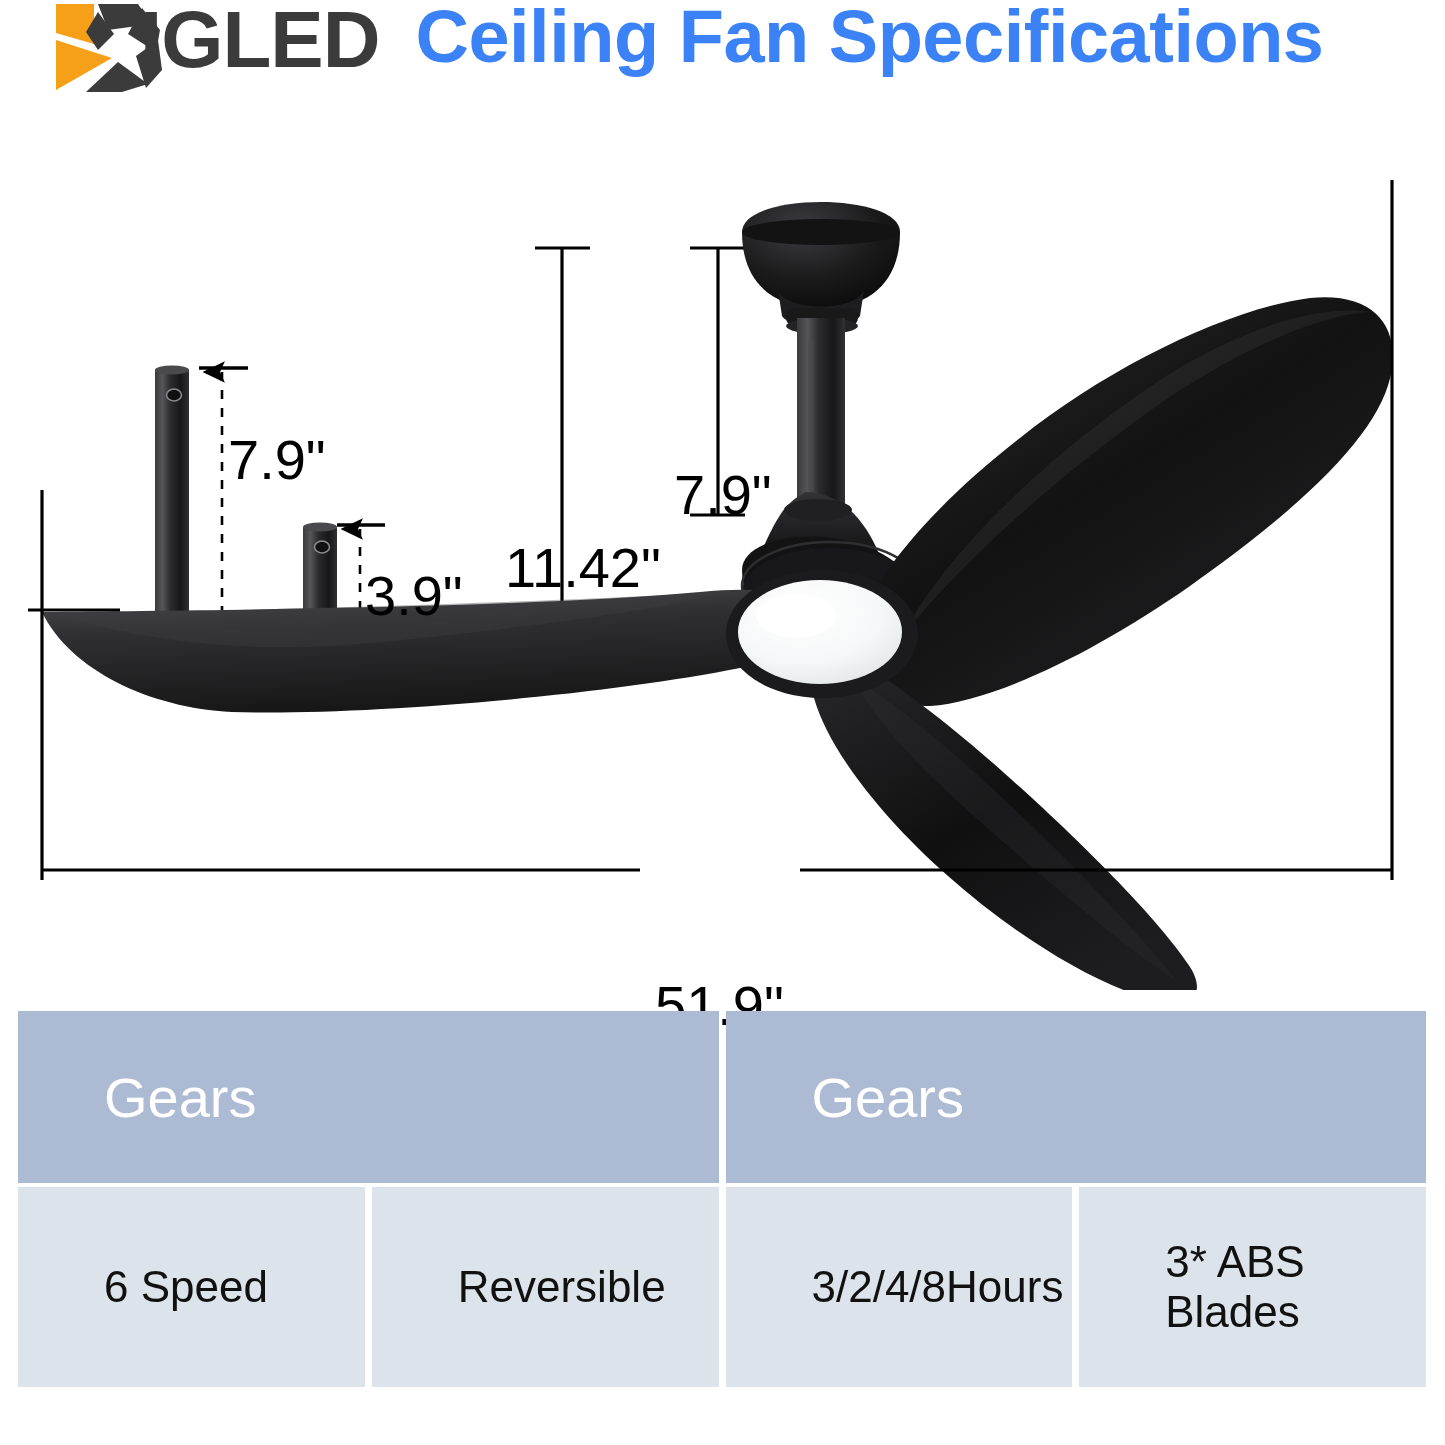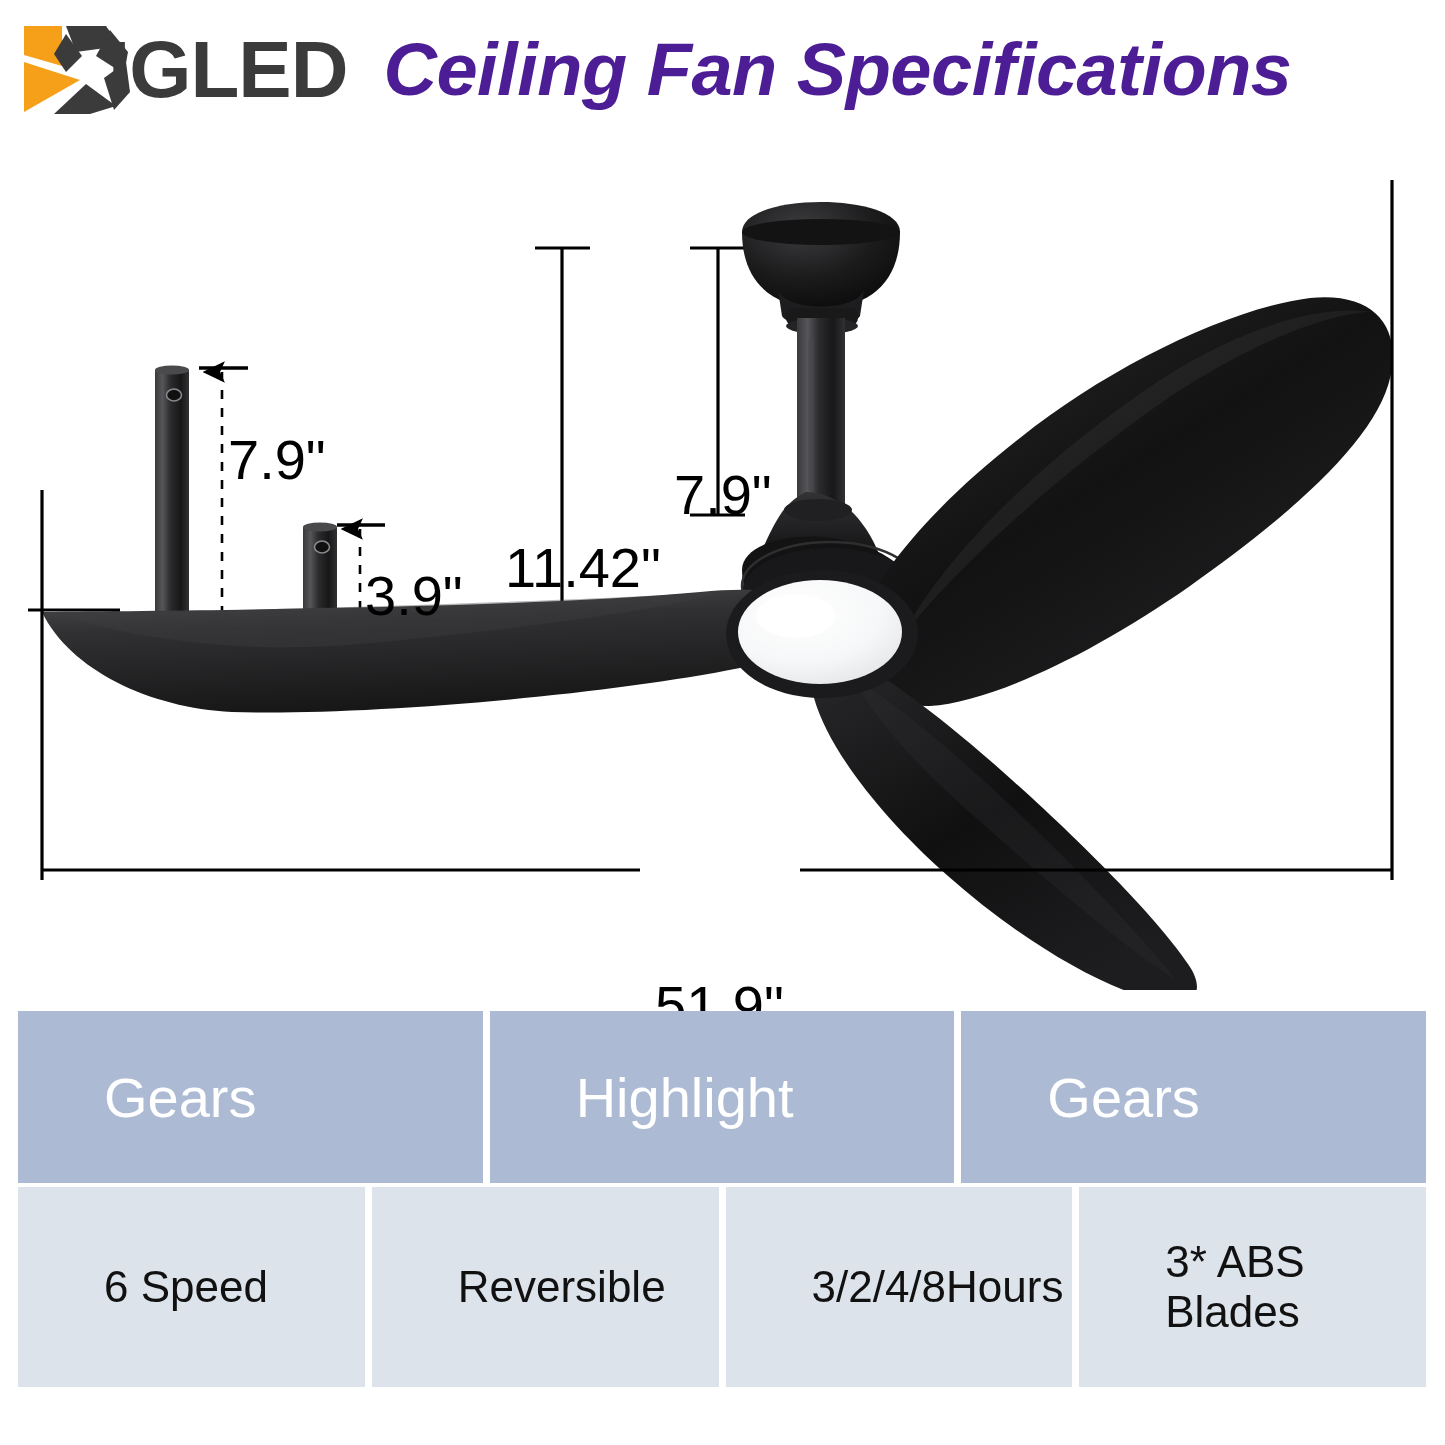--- a/index.html
+++ b/index.html
@@ -16,22 +16,22 @@
     -webkit-font-smoothing: antialiased;
   }
 
   
   #header {
     position: absolute;
     left: 0; top: 0;
     width: 1167px;
     height: 140px;
     display: flex;
-    align-items: center;
-    padding-left: 20px;
+    align-items: flex-start;
+    padding-left: 52px;
     box-sizing: border-box;
   }
   #logo-mark {
     width: 116px;
     height: 96px;
     flex: 0 0 auto;
     margin-right: 2px;
   }
   #brand-word {
     font-size: 80px;
@@ -39,26 +39,25 @@
     color: #3b3b3b;
     letter-spacing: -1px;
     line-height: 1;
     margin-left: -30px;
     position: relative;
     z-index: 2;
   }
   #header-title {
     font-size: 74px;
     font-weight: bold;
-    color: #4c1d95;
+    color: #3b82f6;
     line-height: 1;
     margin-left: 36px;
     letter-spacing: -0.5px;
     white-space: nowrap;
-    font-style: italic;
   }
 
   
   #diagram {
     position: absolute;
     left: 0; top: 140px;
     width: 1445px;
     height: 850px;
   }
   #diagram svg { display: block; }
@@ -293,21 +292,20 @@
   <div class="dim-label" id="label-rod-short">3.9"</div>
   <div class="dim-label" id="label-overall-h">11.42"</div>
   <div class="dim-label" id="label-canopy-h">7.9"</div>
   <div class="dim-label" id="label-width">51.9"</div>
 </div>
 
 <div id="spec-table">
 
   <div class="spec-row spec-row-head">
     <div class="spec-cell">Gears</div>
-    <div class="spec-cell">Highlight</div>
     <div class="spec-cell">Gears</div>
   </div>
 
   <div class="spec-row spec-row-body">
     <div class="spec-cell">6 Speed</div>
     <div class="spec-cell">Reversible</div>
     <div class="spec-cell">3/2/4/8Hours</div>
     <div class="spec-cell">3* ABS Blades</div>
   </div>
 </div>

